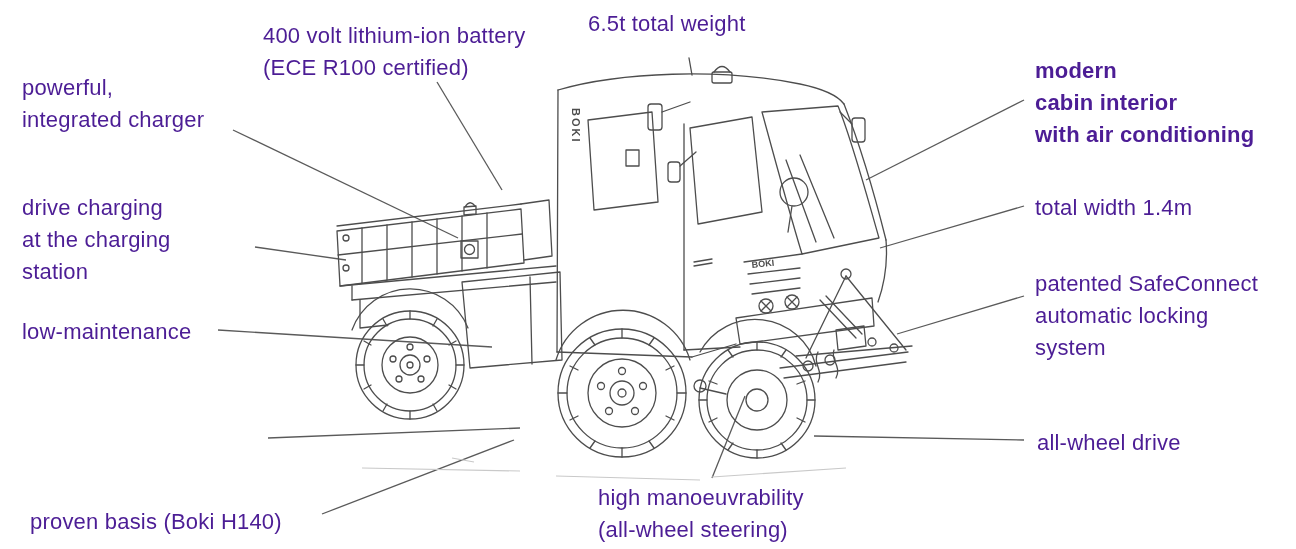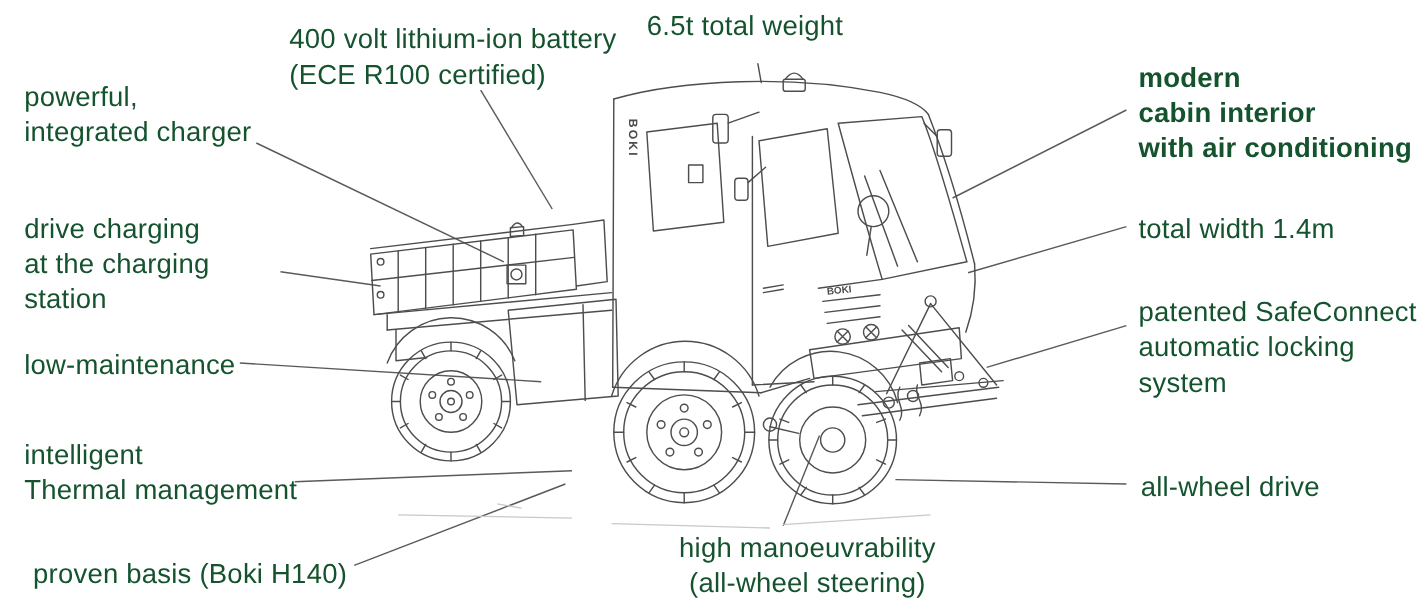--- a/index.html
+++ b/index.html
@@ -10,35 +10,35 @@
     background: #ffffff;
     overflow: hidden;
     font-family: "Liberation Sans", sans-serif;
   }
   #drawing {
     position: absolute;
     inset: 0;
   }
   .label {
     position: absolute;
-    font-size: 25px;
+    font-size: 22px;
     line-height: 32px;
     font-weight: 400;
     letter-spacing: 0.2px;
-    color: #14532d;
+    color: #4c1d95;
     white-space: pre-line;
   }
   .label-battery        { left: 263px; top: 20px; }
   .label-total-weight   { left: 588px; top: 8px; }
   .label-charger        { left: 22px;  top: 72px; }
   .label-fast-charging  { left: 22px;  top: 192px; }
   .label-low-maintenance{ left: 22px;  top: 316px; }
   .label-thermal        { left: 22px;  top: 398px; }
   .label-basis          { left: 30px;  top: 506px; }
-  .label-manoeuvrability{ left: 598px; top: 482px; width: 272px; text-align: center; }
+  .label-manoeuvrability{ left: 598px; top: 482px; width: 272px; }
   .label-cabin          { left: 1035px; top: 55px; font-weight: bold; }
   .label-width          { left: 1035px; top: 192px; }
   .label-safeconnect    { left: 1035px; top: 268px; }
   .label-awd            { left: 1037px; top: 427px; }
 
   .truck-stroke { stroke: #4d4d4d; stroke-width: 1.3; fill: none; stroke-linejoin: round; stroke-linecap: round; }
   .ground       { stroke: #c9c9c9; stroke-width: 1.2; fill: none; }
   .leader       { stroke: #5a5a5a; stroke-width: 1.3; fill: none; }
   .brand-text   { fill: #4d4d4d; font-family: "Liberation Sans", sans-serif; font-weight: bold; }
 </style>
@@ -211,22 +211,20 @@
 
   <div class="label label-battery">400 volt lithium-ion battery
 (ECE R100 certified)</div>
   <div class="label label-total-weight">6.5t total weight</div>
   <div class="label label-charger">powerful,
 integrated charger</div>
   <div class="label label-fast-charging">drive charging
 at the charging
 station</div>
   <div class="label label-low-maintenance">low-maintenance</div>
-  <div class="label label-thermal">intelligent
-Thermal management</div>
   <div class="label label-basis">proven basis (Boki H140)</div>
   <div class="label label-manoeuvrability">high manoeuvrability
 (all-wheel steering)</div>
   <div class="label label-cabin">modern
 cabin interior
 with air conditioning</div>
   <div class="label label-width">total width 1.4m</div>
   <div class="label label-safeconnect">patented SafeConnect
 automatic locking
 system</div>

